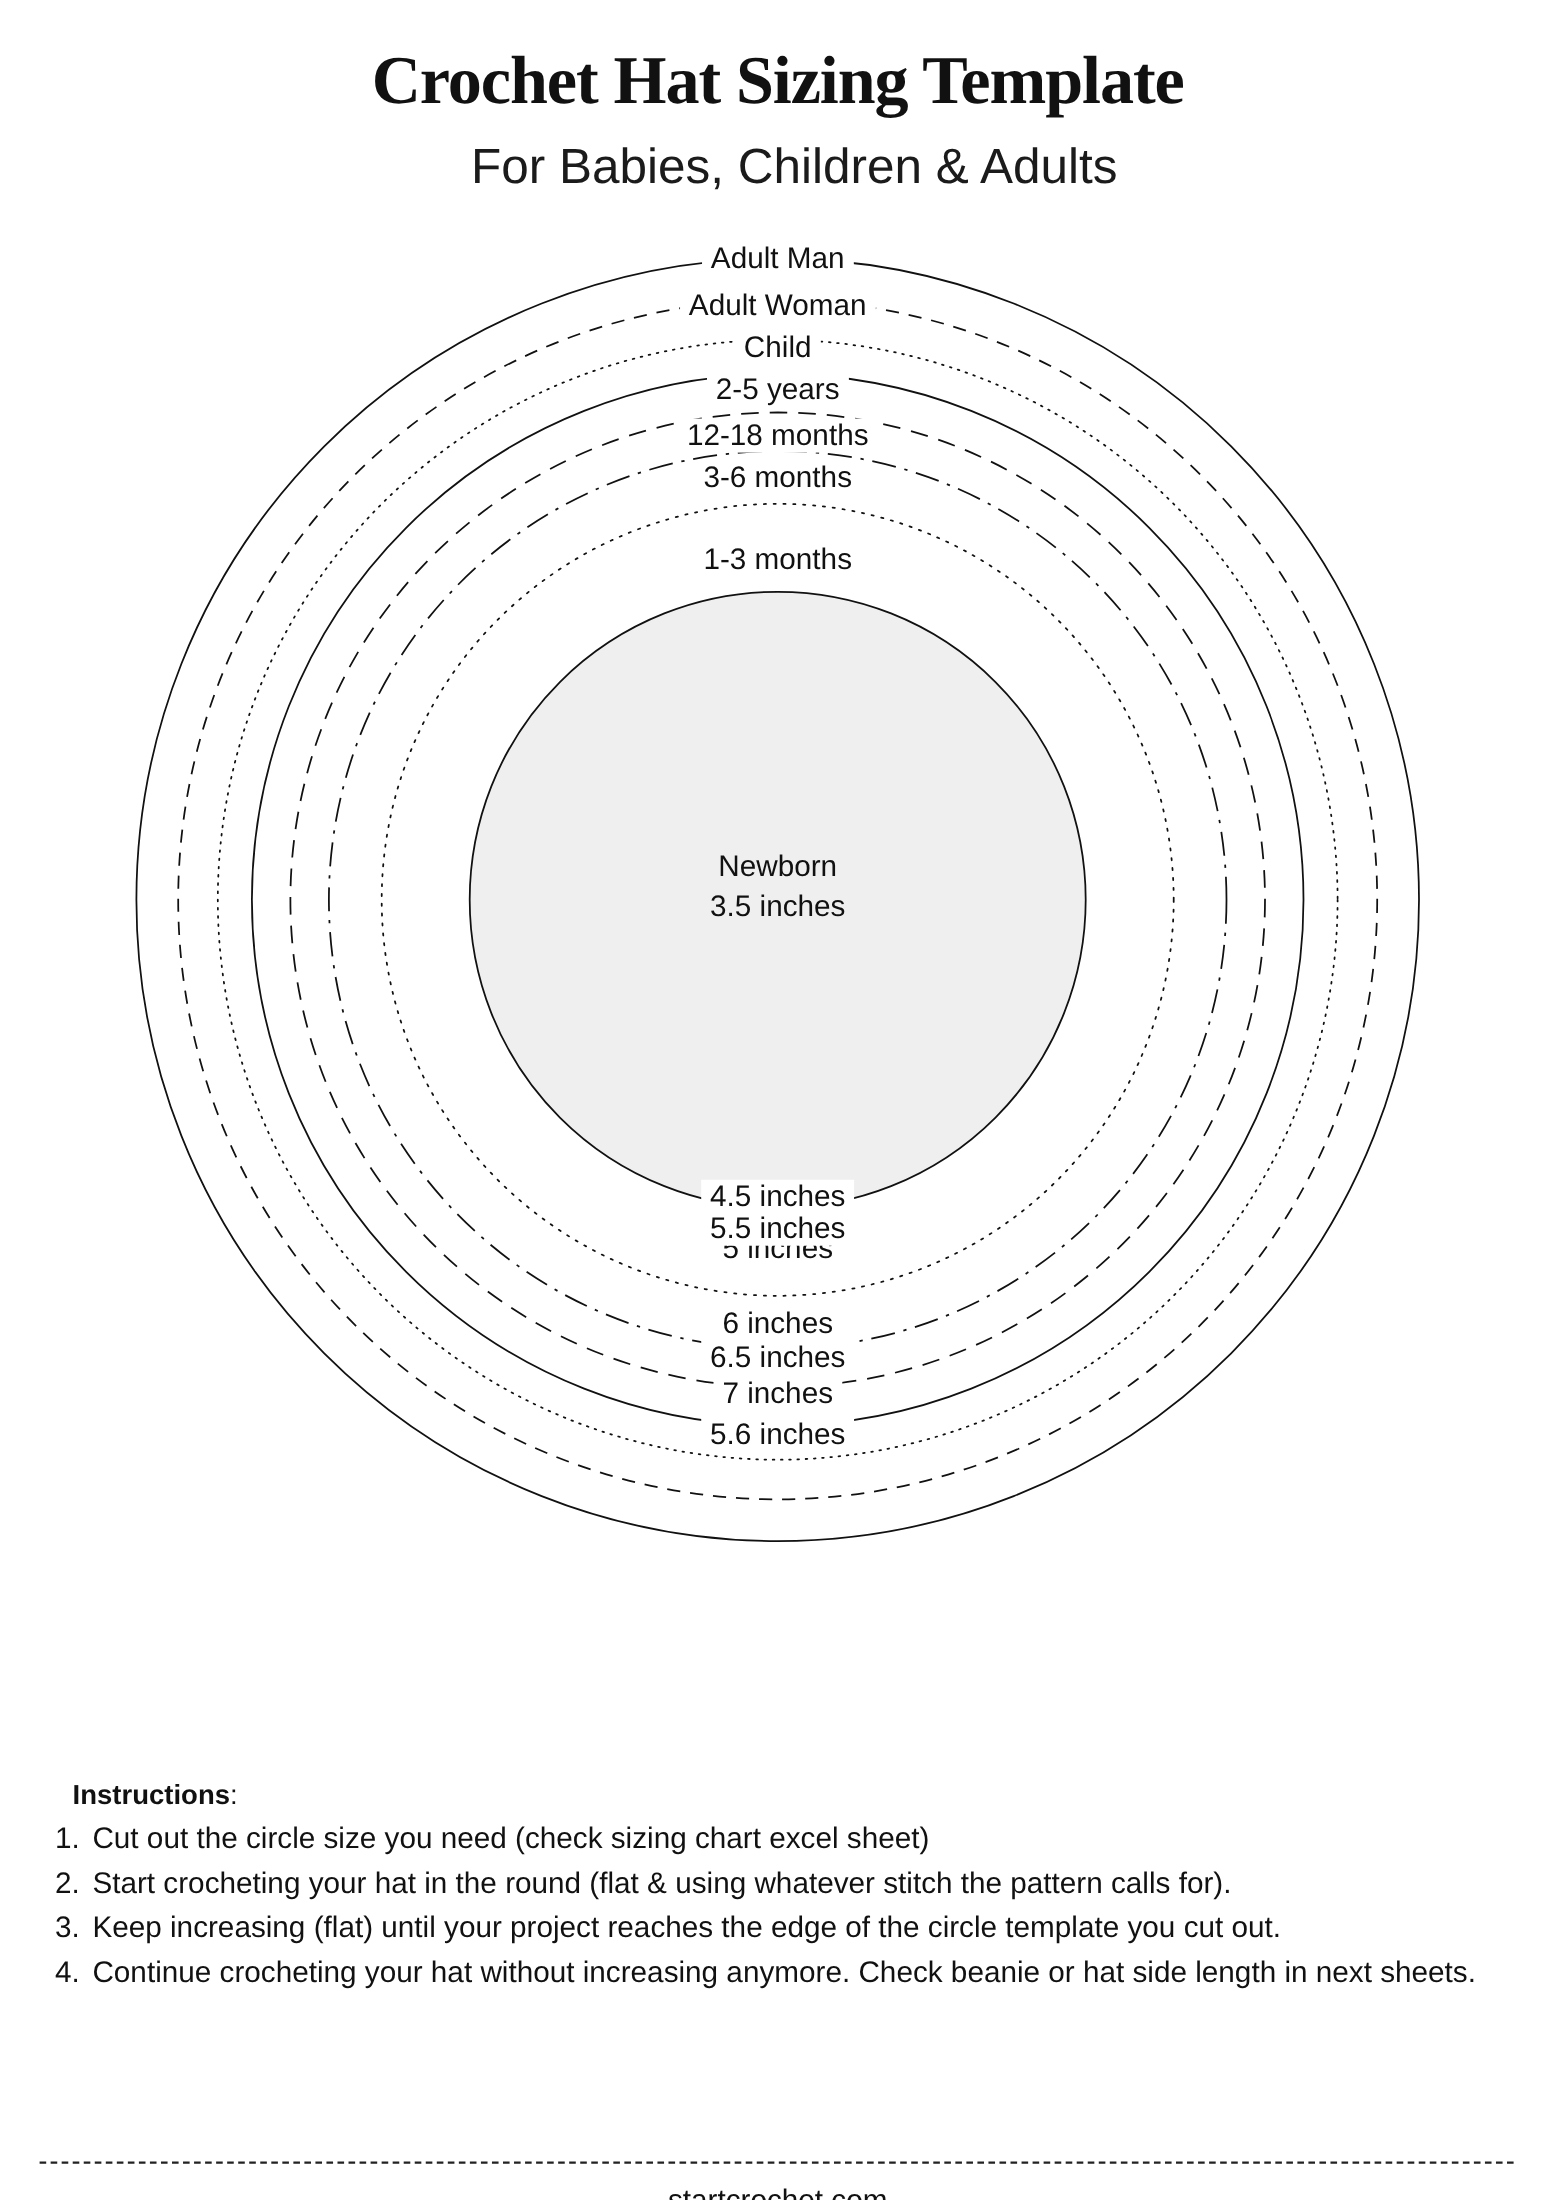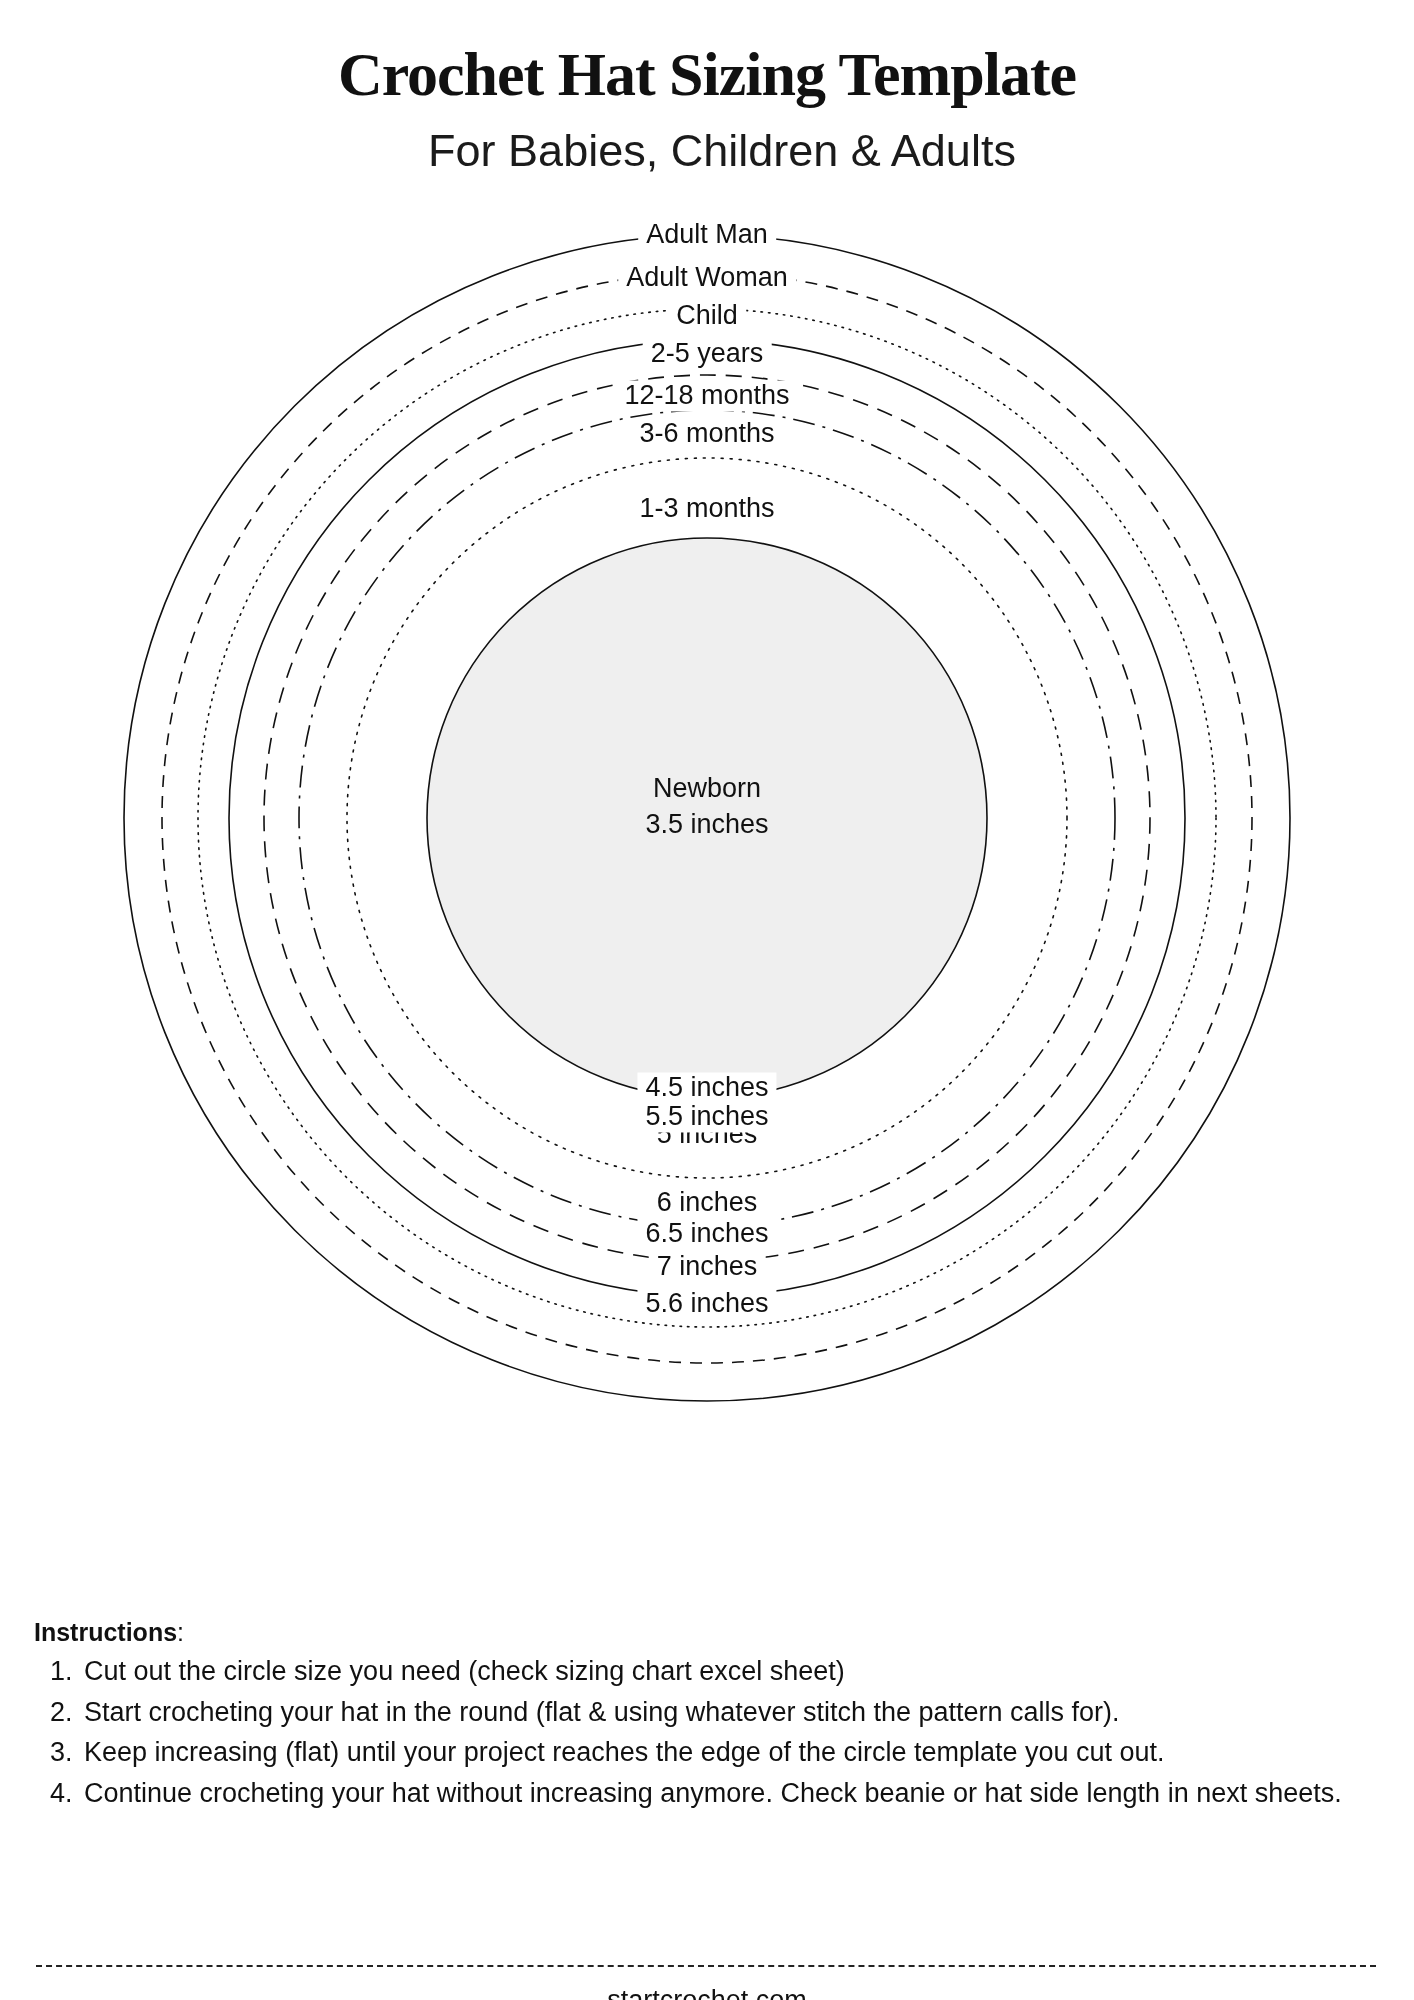--- a/index.html
+++ b/index.html
@@ -80,21 +80,21 @@
   .instructions {
     position: absolute;
     left: 34px;
     top: 1578px;
     width: 1340px;
   }
   .instr-title {
     font-size: 25px;
     margin-bottom: 4px;
   }
-  .instr-title b { font-weight: bold; }
+  .instr-title b { font-weight: bold; margin-left: 32px; }
   ol.instr-list {
     margin: 6px 0 0 0;
     padding-left: 46px;
     font-size: 27px;
     line-height: 1.36;
   }
   ol.instr-list li {
     margin-bottom: 4px;
     padding-left: 4px;
   }

